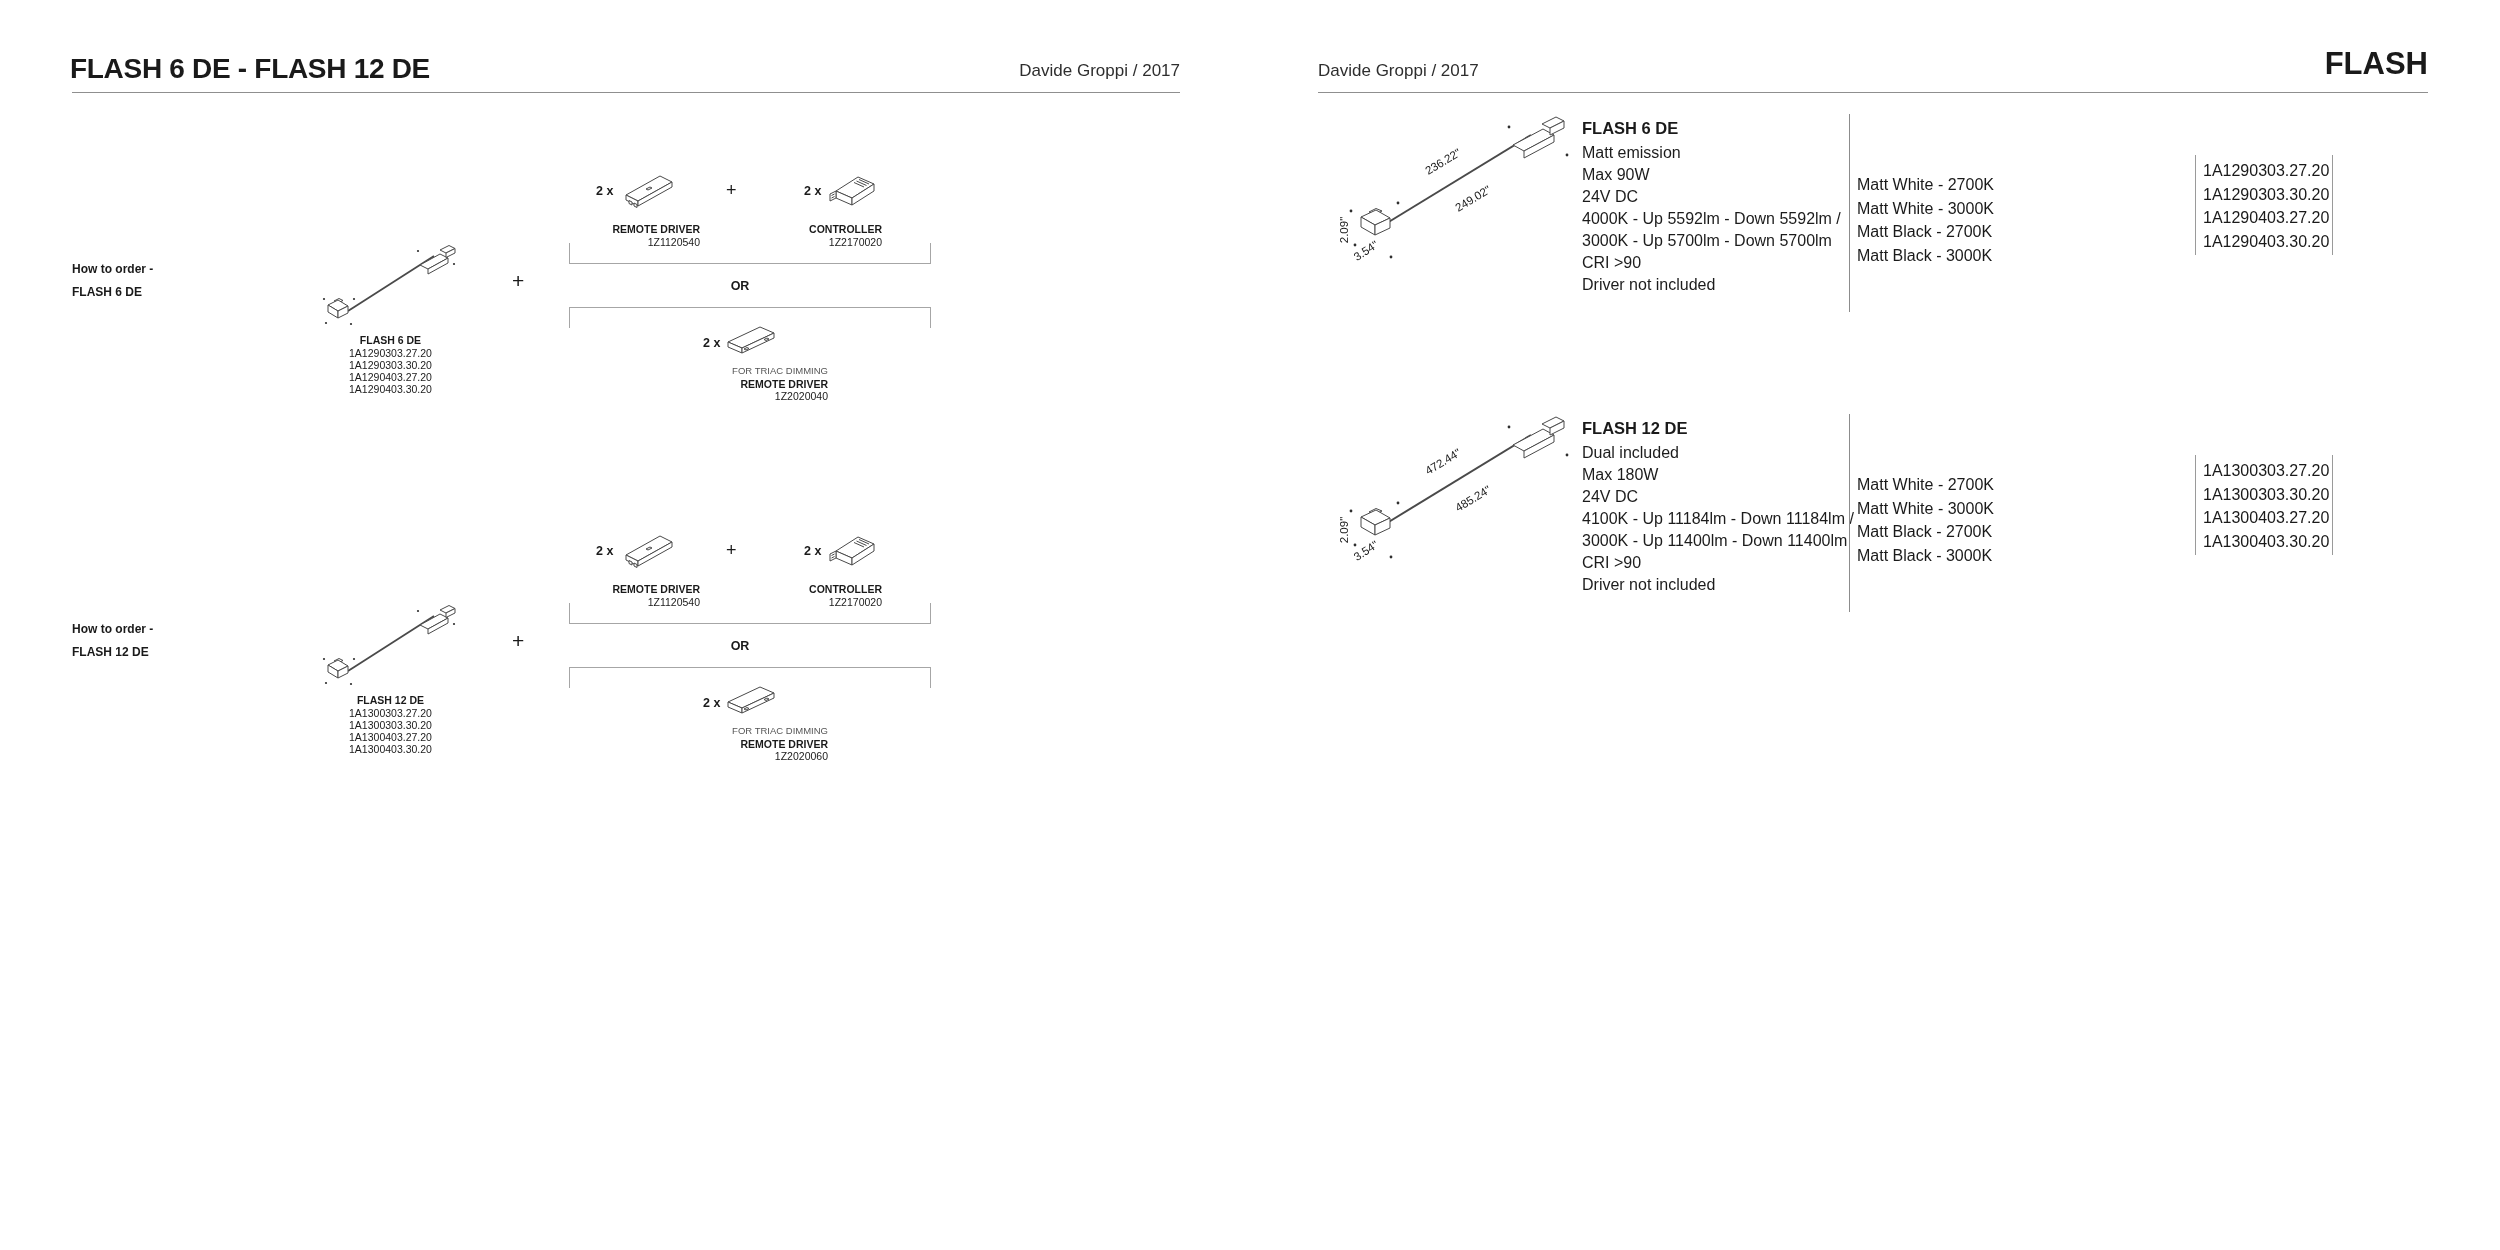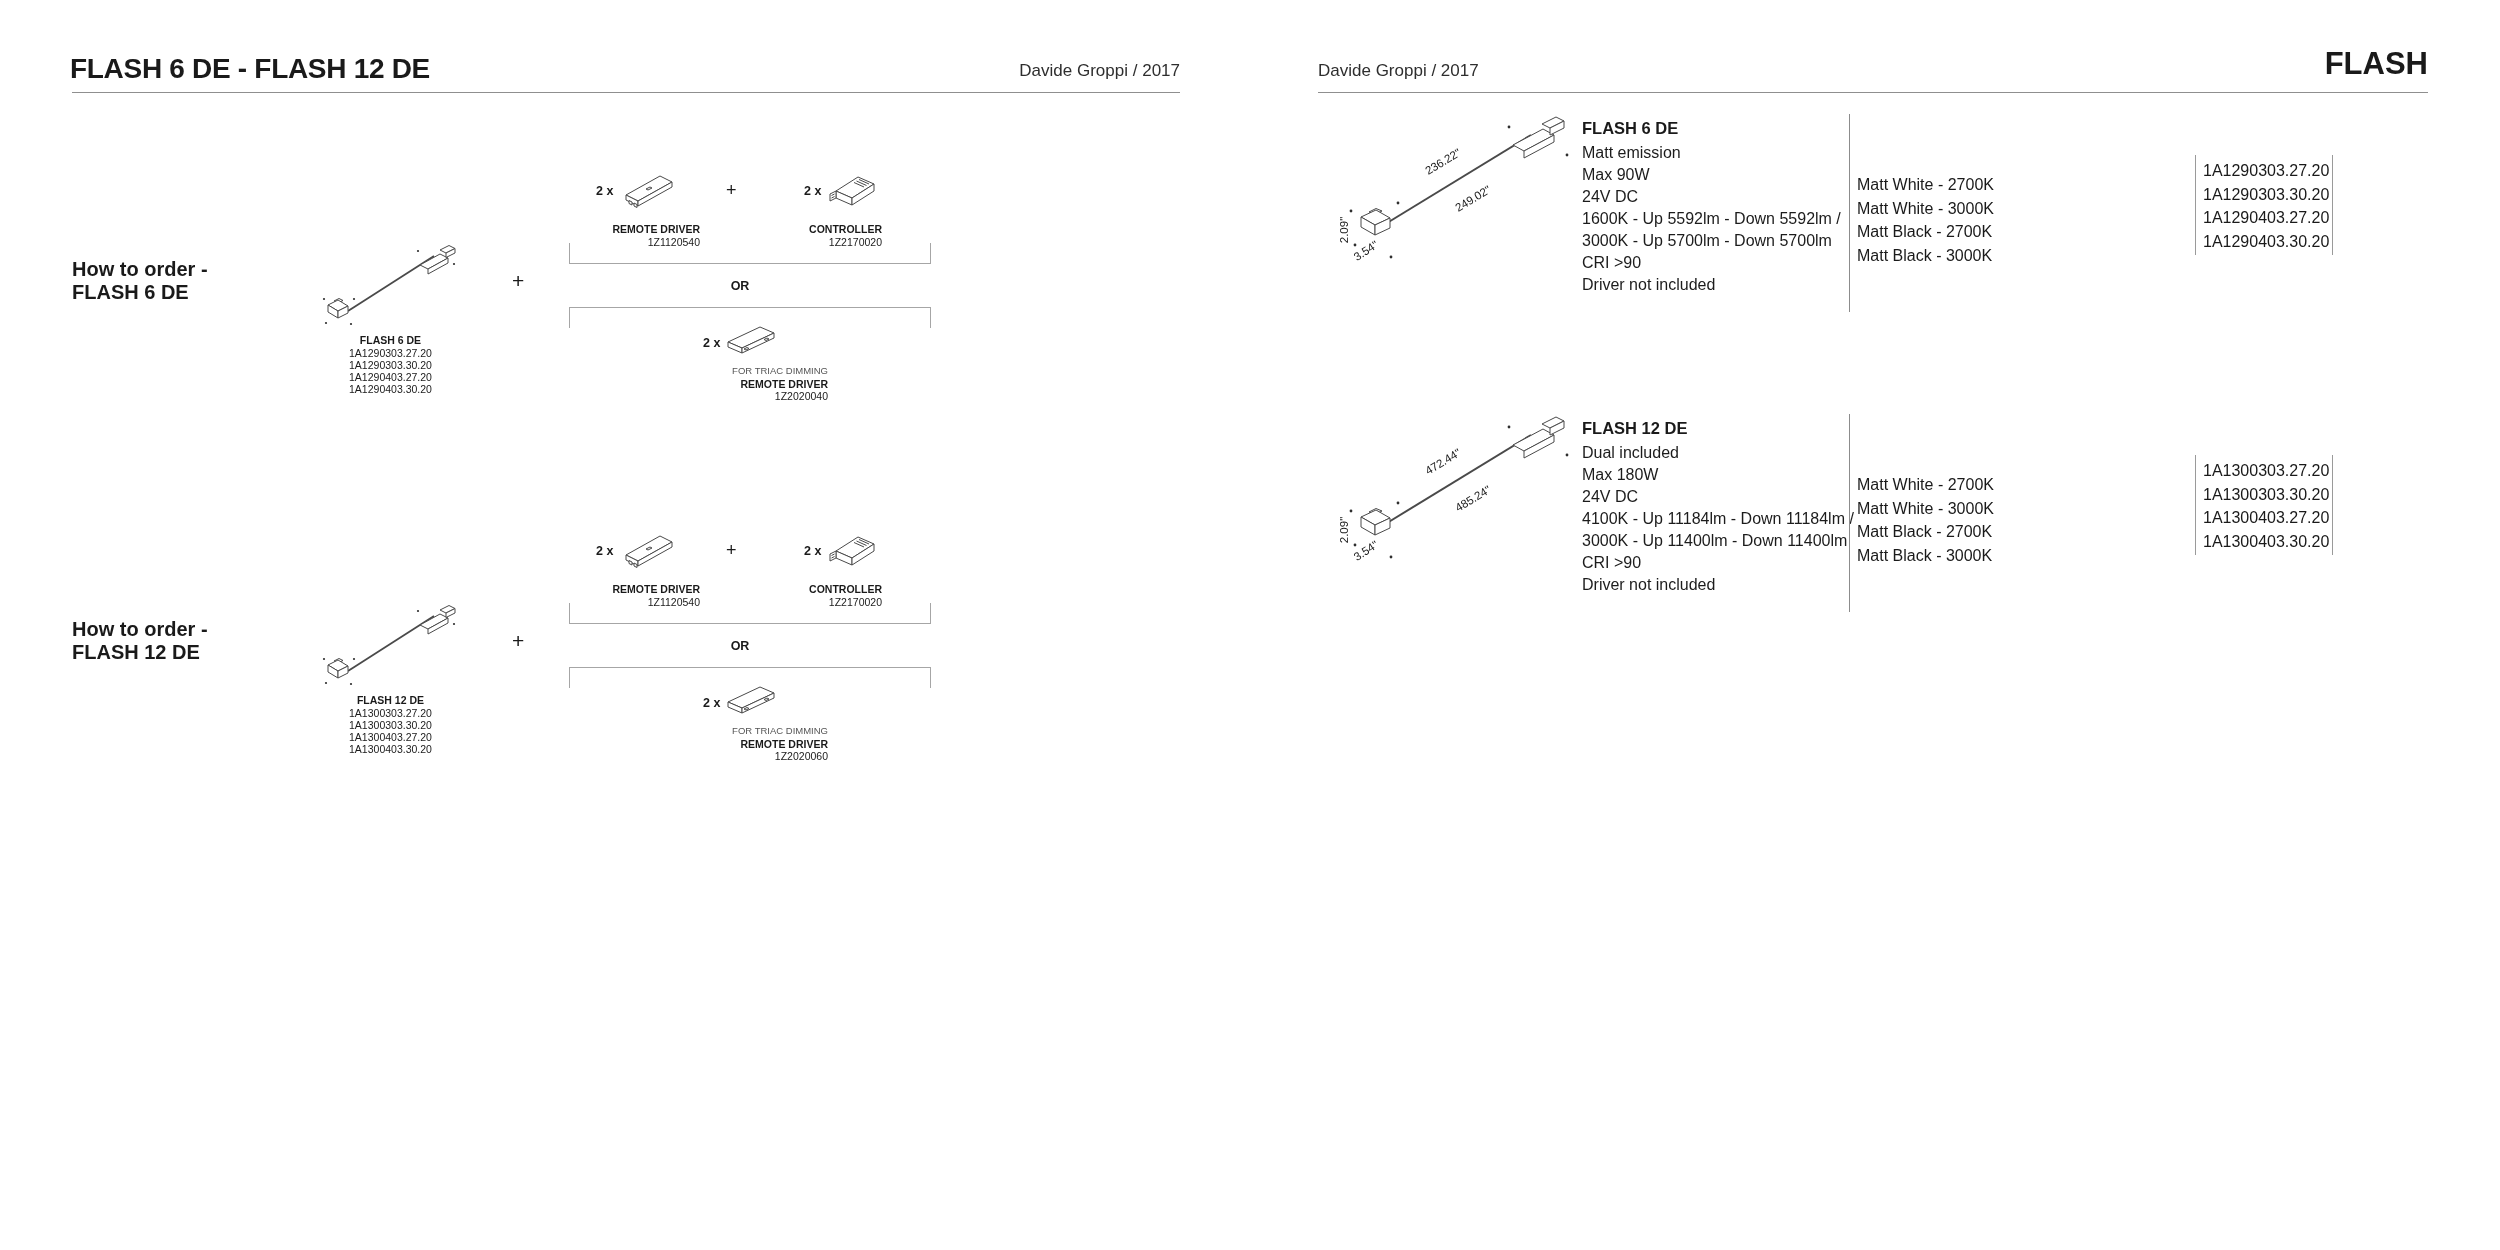--- a/index.html
+++ b/index.html
@@ -17,21 +17,21 @@
   .rp-credit { left:1318px; top:61px; font-size:17px; color:#2e2e2e; }
   .rp-brand { left:2128px; top:46px; width:300px; text-align:right; font-size:31px; font-weight:700; }
   .rp-rule { left:1318px; top:92px; width:1110px; }
   .pagenum { font-size:17px; color:#1f1f1f; }
   .lp-pagenum { left:72px; top:1184px; }
   .rp-pagenum { left:2128px; top:1184px; width:300px; text-align:right; }
 
   
   .order-section { position:absolute; left:0; width:1250px; height:360px; }
   .os-1 { top:160px; } .os-2 { top:520px; }
-  .how-heading { left:72px; top:98px; font-size:20px; font-weight:700; line-height:23px; white-space:nowrap; }
+  .how-heading { left:72px; top:98px; font-size:12px; font-weight:700; line-height:23px; white-space:nowrap; }
   .lamp-small { position:absolute; left:318px; top:83px; }
   .product-codes { left:313px; top:174px; width:155px; text-align:center; font-size:10.5px; line-height:12px; }
   .pc-name { font-weight:700; margin-bottom:1px; }
   .plus-main { left:512px; top:109px; font-size:21px; font-weight:400; }
   .qty { position:absolute; font-size:12.5px; font-weight:700; white-space:nowrap; }
   .qty-driver { left:596px; top:24px; }
   .icon-abs { position:absolute; }
   .driver-pos { left:622px; top:9px; }
   .plus-small { left:726px; top:20px; font-size:18px; }
   .qty-controller { left:804px; top:24px; }
@@ -272,21 +272,21 @@
       <text class="dim" x="140" y="97" text-anchor="middle" transform="rotate(-31 140 97)">249.02"</text>
       <text class="dim" x="13" y="125" text-anchor="middle" transform="rotate(-90 13 125)">2.09"</text>
       <text class="dim" x="33" y="149" text-anchor="middle" transform="rotate(-33 33 149)">3.54"</text>
     </svg>
 
     <div class="t pr-name">FLASH 6 DE</div>
     <div class="pr-specs">
       <div>Matt emission</div>
       <div>Max 90W</div>
       <div>24V DC</div>
-      <div>1600K - Up 5592lm - Down 5592lm /</div>
+      <div>4000K - Up 5592lm - Down 5592lm /</div>
       <div>3000K - Up 5700lm - Down 5700lm</div>
       <div>CRI &gt;90</div>
       <div>Driver not included</div>
     </div>
 
     <div class="vdiv divider-main"></div>
 
     <div class="pr-finishes">
       <div>Matt White - 2700K</div>
       <div>Matt White - 3000K</div>

